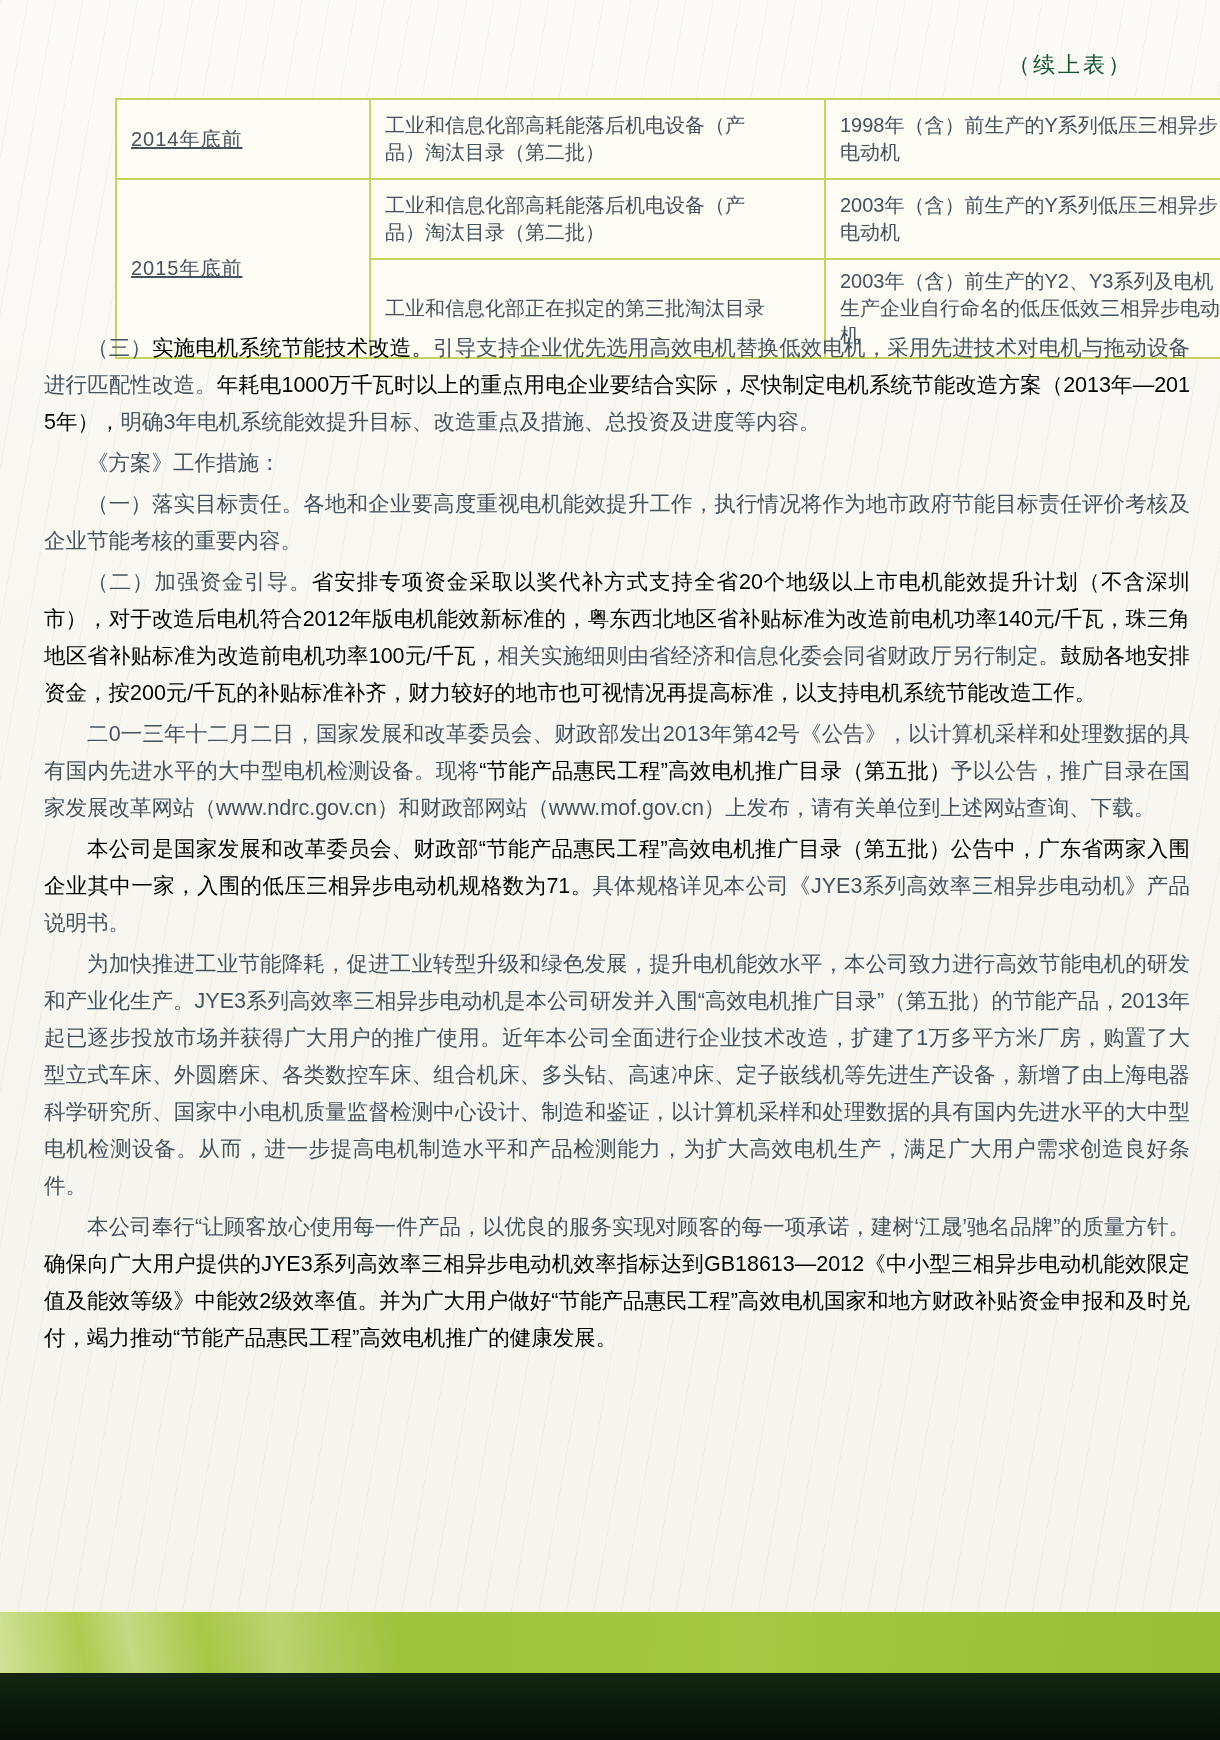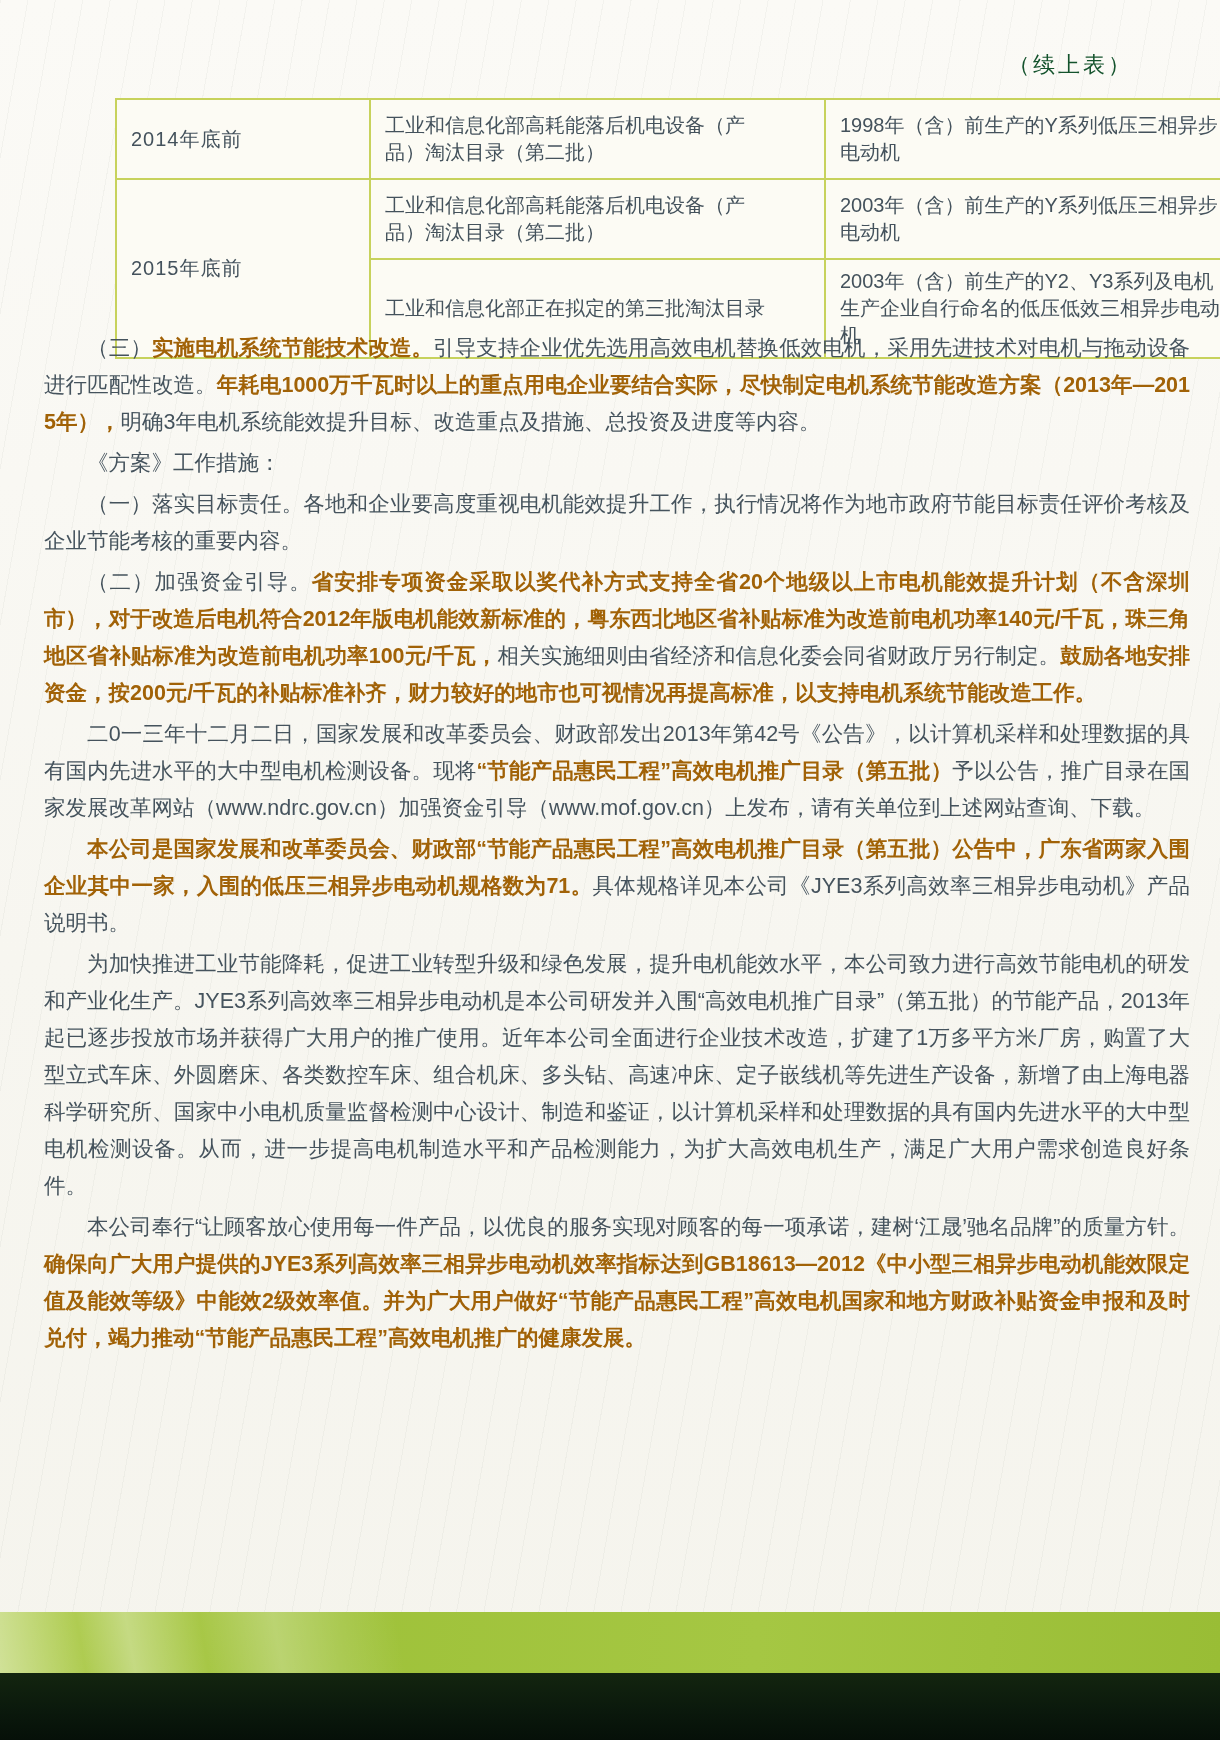--- a/index.html
+++ b/index.html
@@ -32,36 +32,36 @@
     background:#fcfbf4;
   }
   table.catalog-table td{
     border:2px solid #c7d25c;
     font-size:20px;line-height:27px;color:#44525c;
     vertical-align:middle;
     padding:8px 40px 8px 14px;
     word-break:break-all;text-align:left;
   }
   td.cell-period{
-    width:198px;text-align:center;padding:8px 6px;font-size:21px;letter-spacing:1px;
+    width:198px;text-align:center;padding:8px 6px;font-size:21px;letter-spacing:1px;text-decoration:underline;
   }
   td.cell-catalog{width:399px;}
   td.cell-scope{width:393px;padding-right:22px;}
   tr.row-a td{height:62px;}
 
   .document-body{
     position:absolute;top:330px;left:44px;width:1146px;
     font-size:21.5px;line-height:37px;
     text-align:justify;word-break:break-all;
   }
   .document-body p.para{
     margin:0 0 4px 0;text-indent:2em;
   }
   .run{font-weight:400;color:#45535d;}
-  .run.bold{font-weight:700;color:#a16207;}
+  .run.bold{font-weight:400;color:#000000;}
 
   .footer-green-band{
     position:absolute;left:0;top:1612px;width:1220px;height:61px;
     background:
       linear-gradient(80deg,
         rgba(255,255,255,0.38) 0%, rgba(255,255,255,0) 7%,
         rgba(255,255,255,0.30) 11%, rgba(255,255,255,0) 17%,
         rgba(255,255,255,0.26) 23%, rgba(255,255,255,0) 33%,
         rgba(255,255,255,0) 100%),
       linear-gradient(95deg,#b4cf59 0%,#9fc23a 28%,#a5c743 62%,#99bd35 100%);
@@ -97,21 +97,21 @@
           <td class="cell-scope">2003年（含）前生产的Y2、Y3系列及电机生产企业自行命名的低压低效三相异步电动机</td>
         </tr>
       </tbody>
   </table>
 
   <div class="document-body">
       <p class="para"><span class="run">（三）</span><span class="run bold">实施电机系统节能技术改造。</span><span class="run">引导支持企业优先选用高效电机替换低效电机，采用先进技术对电机与拖动设备进行匹配性改造。</span><span class="run bold">年耗电1000万千瓦时以上的重点用电企业要结合实际，尽快制定电机系统节能改造方案（2013年—2015年），</span><span class="run">明确3年电机系统能效提升目标、改造重点及措施、总投资及进度等内容。</span></p>
       <p class="para"><span class="run">《方案》工作措施：</span></p>
       <p class="para"><span class="run">（一）落实目标责任。各地和企业要高度重视电机能效提升工作，执行情况将作为地市政府节能目标责任评价考核及企业节能考核的重要内容。</span></p>
       <p class="para"><span class="run">（二）加强资金引导。</span><span class="run bold">省安排专项资金采取以奖代补方式支持全省20个地级以上市电机能效提升计划（不含深圳市），对于改造后电机符合2012年版电机能效新标准的，粤东西北地区省补贴标准为改造前电机功率140元/千瓦，珠三角地区省补贴标准为改造前电机功率100元/千瓦，</span><span class="run">相关实施细则由省经济和信息化委会同省财政厅另行制定。</span><span class="run bold">鼓励各地安排资金，按200元/千瓦的补贴标准补齐，财力较好的地市也可视情况再提高标准，以支持电机系统节能改造工作。</span></p>
-      <p class="para"><span class="run">二0一三年十二月二日，国家发展和改革委员会、财政部发出2013年第42号《公告》，以计算机采样和处理数据的具有国内先进水平的大中型电机检测设备。现将</span><span class="run bold">“节能产品惠民工程”高效电机推广目录（第五批）</span><span class="run">予以公告，推广目录在国家发展改革网站（www.ndrc.gov.cn）加强资金引导（www.mof.gov.cn）上发布，请有关单位到上述网站查询、下载。</span></p>
+      <p class="para"><span class="run">二0一三年十二月二日，国家发展和改革委员会、财政部发出2013年第42号《公告》，以计算机采样和处理数据的具有国内先进水平的大中型电机检测设备。现将</span><span class="run bold">“节能产品惠民工程”高效电机推广目录（第五批）</span><span class="run">予以公告，推广目录在国家发展改革网站（www.ndrc.gov.cn）和财政部网站（www.mof.gov.cn）上发布，请有关单位到上述网站查询、下载。</span></p>
       <p class="para"><span class="run bold">本公司是国家发展和改革委员会、财政部“节能产品惠民工程”高效电机推广目录（第五批）公告中，广东省两家入围企业其中一家，入围的低压三相异步电动机规格数为71。</span><span class="run">具体规格详见本公司《JYE3系列高效率三相异步电动机》产品说明书。</span></p>
       <p class="para"><span class="run">为加快推进工业节能降耗，促进工业转型升级和绿色发展，提升电机能效水平，本公司致力进行高效节能电机的研发和产业化生产。JYE3系列高效率三相异步电动机是本公司研发并入围“高效电机推广目录”（第五批）的节能产品，2013年起已逐步投放市场并获得广大用户的推广使用。近年本公司全面进行企业技术改造，扩建了1万多平方米厂房，购置了大型立式车床、外圆磨床、各类数控车床、组合机床、多头钻、高速冲床、定子嵌线机等先进生产设备，新增了由上海电器科学研究所、国家中小电机质量监督检测中心设计、制造和鉴证，以计算机采样和处理数据的具有国内先进水平的大中型电机检测设备。从而，进一步提高电机制造水平和产品检测能力，为扩大高效电机生产，满足广大用户需求创造良好条件。</span></p>
       <p class="para"><span class="run">本公司奉行“让顾客放心使用每一件产品，以优良的服务实现对顾客的每一项承诺，建树‘江晟’驰名品牌”的质量方针。</span><span class="run bold">确保向广大用户提供的JYE3系列高效率三相异步电动机效率指标达到GB18613—2012《中小型三相异步电动机能效限定值及能效等级》中能效2级效率值。并为广大用户做好“节能产品惠民工程”高效电机国家和地方财政补贴资金申报和及时兑付，竭力推动“节能产品惠民工程”高效电机推广的健康发展。</span></p>
     </div>
 
   <div class="footer-green-band"></div>
   <div class="footer-dark-band"></div>
 
 </div>
 

